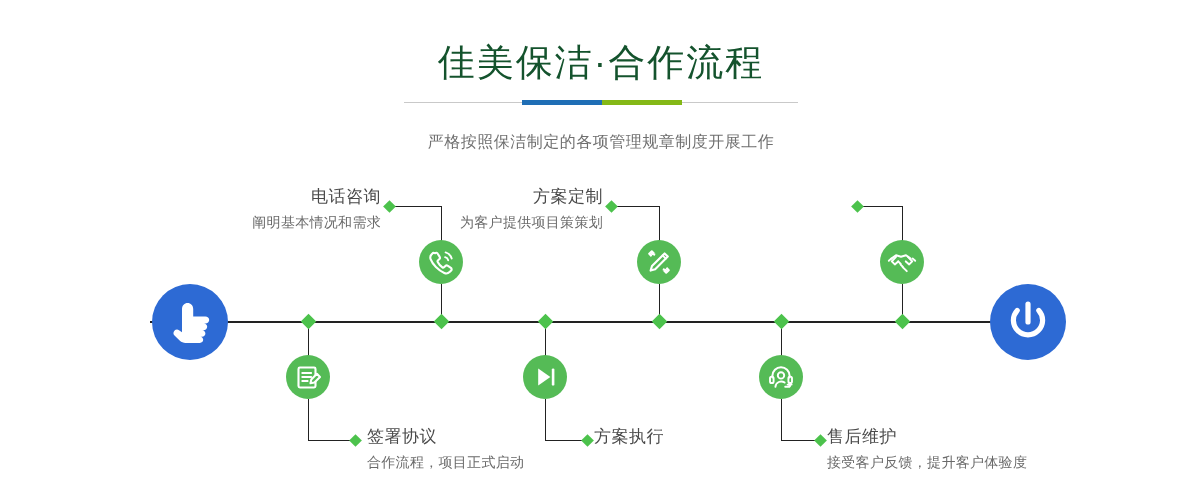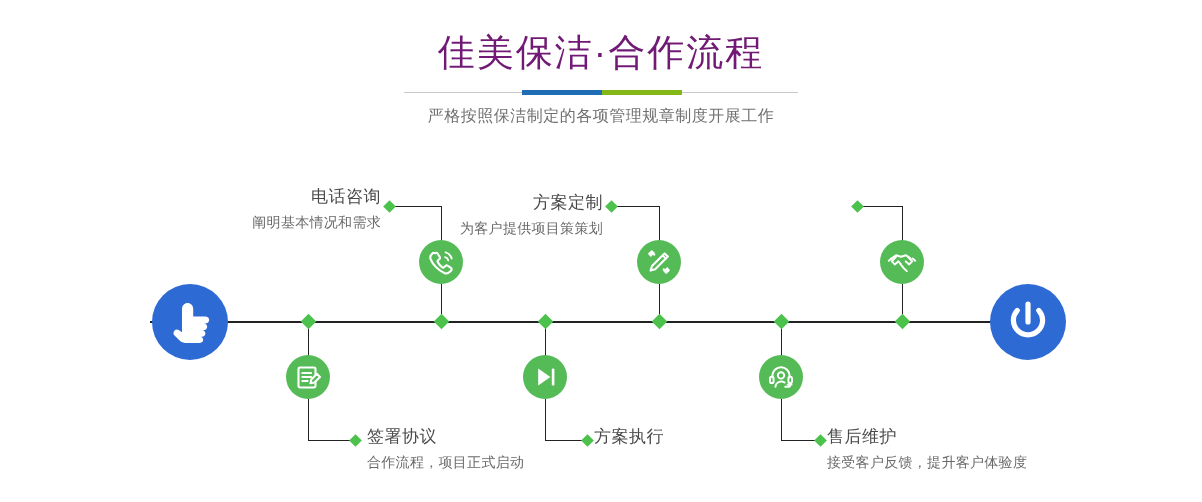--- a/index.html
+++ b/index.html
@@ -21,25 +21,25 @@
   
   .header {
     position: absolute;
     left: 0;
     top: 0;
     width: 1202px;
     text-align: center;
   }
   .page-title {
     margin: 0;
-    padding-top: 30px;
+    padding-top: 40px;
     font-size: 37px;
     font-weight: normal;
     letter-spacing: 2px;
-    color: #701a75;
+    color: #14532d;
     line-height: 46px;
   }
   .divider {
     position: relative;
     width: 394px;
     height: 5px;
     margin: 14px auto 0 auto;
   }
   .divider .rule {
     position: absolute;
@@ -59,21 +59,21 @@
   }
   .divider .seg-green {
     position: absolute;
     left: 198px;
     top: 0px;
     width: 80px;
     height: 5px;
     background: #84b816;
   }
   .subtitle {
-    margin: 0;
+    margin: 16px;
     padding-top: 11px;
     font-size: 16px;
     color: #707070;
     letter-spacing: 0.5px;
   }
 
   
   .stage {
     position: absolute;
     left: 0;
@@ -233,21 +233,21 @@
         <path fill="none" stroke="#ffffff" stroke-width="1.9" stroke-linecap="round" d="M25.6 15.4l3.2 3.2"></path>
         <path fill="none" stroke="#ffffff" stroke-width="2.1" stroke-linejoin="round" d="M30.4 30.6l-4.6-1.4M13.6 13.4l4.6 1.4"></path>
         <path fill="none" stroke="#ffffff" stroke-width="2.0" stroke-linejoin="round" d="M14.6 16.2l-2.4-2.4 2.6-2.6 2.4 2.4M29.4 27.8l2.4 2.4-2.6 2.6-2.4-2.4"></path>
       </svg>
     </div>
     <div class="vline" style="left:659px; top:206px; height:36px;"></div>
     <div class="vline" style="left:659px; top:284px; height:38px;"></div>
     <div class="hline" style="left:612px; top:206px; width:48px;"></div>
     <div class="tick-diamond" style="left:607px; top:202px;"></div>
     <div class="diamond" style="left:654px; top:316px;"></div>
-    <div class="label above" style="left:415px; top:192px; width:188px;">
+    <div class="label above" style="left:415px; top:186px; width:188px;">
       <div class="ttl">方案定制</div>
       <div class="sub">为客户提供项目策策划</div>
     </div>
 
     <div class="node-icon" style="left:523px; top:355px;">
       <svg width="44" height="44" viewBox="0 0 44 44">
         <path fill="#ffffff" d="M15.2 13.4 L27.4 22 L15.2 30.6 Z"></path>
         <rect x="28.8" y="13.4" width="2.6" height="17.2" rx="1.2" fill="#ffffff"></rect>
       </svg>
     </div>

